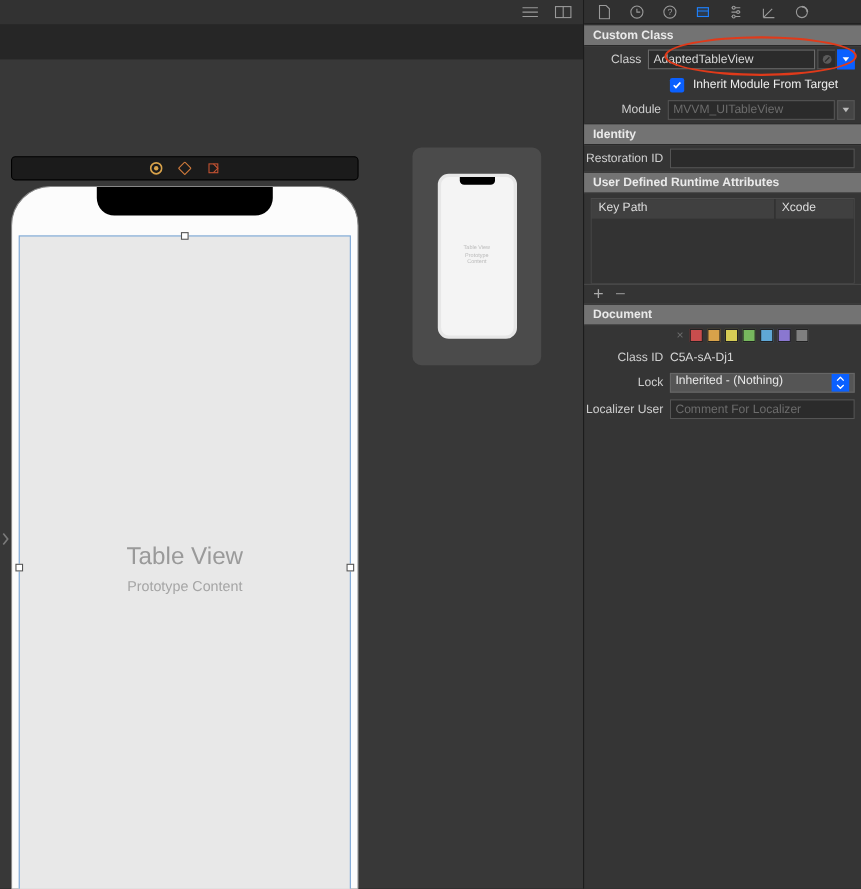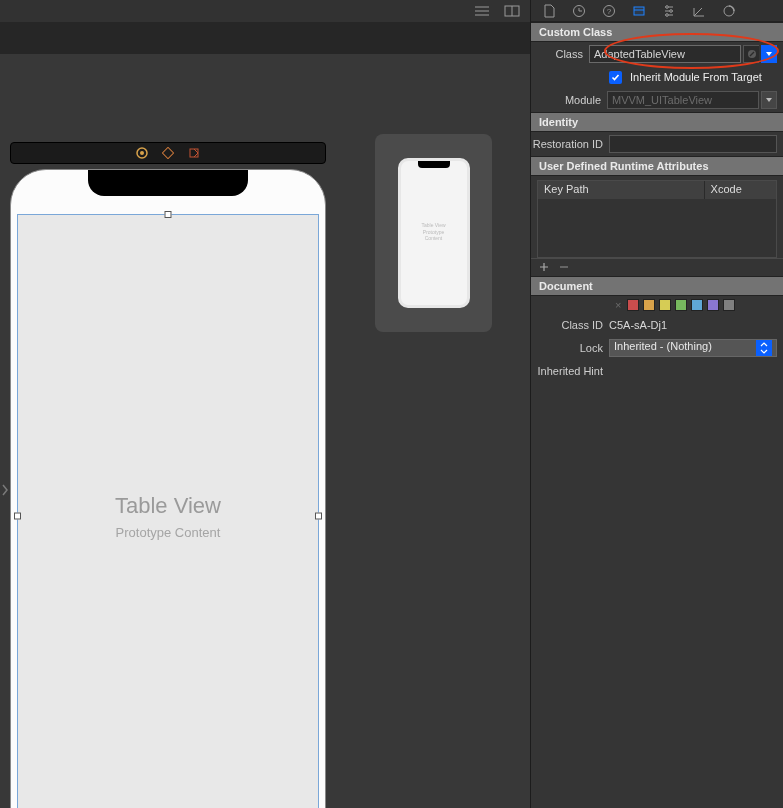--- a/index.html
+++ b/index.html
@@ -440,18 +440,21 @@
         <span class="arrows" style="background:#0a60ff;height:100%;width:16px;justify-content:center;">
           <svg width="8" height="12" viewBox="0 0 8 12">
               <path d="M1 4 L4 1 L7 4 M1 8 L4 11 L7 8" fill="none" stroke="#fff" stroke-width="1.2"></path>
             </svg>
         </span>
       </div>
     </div>
   </div>
 
   <div class="row">
-    <div class="lbl">Inherited Hint</div>
+    <div class="lbl">Localizer User</div>
+    <div class="ctrl">
+        <input class="field" placeholder="Comment For Localizer" style="">
+      </div>
   </div>
 
 </div>
 
 <div class="highlight-ellipse" style="left:604px; top:33px; width:175px; height:36px;"></div>
 
 </body></html>

